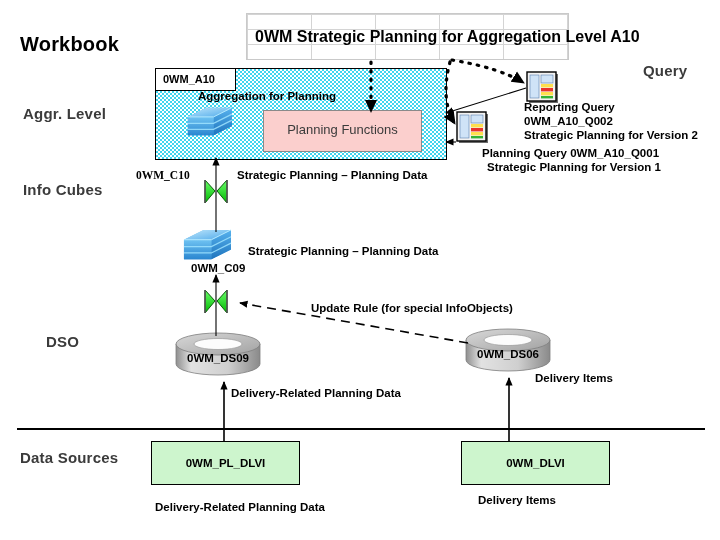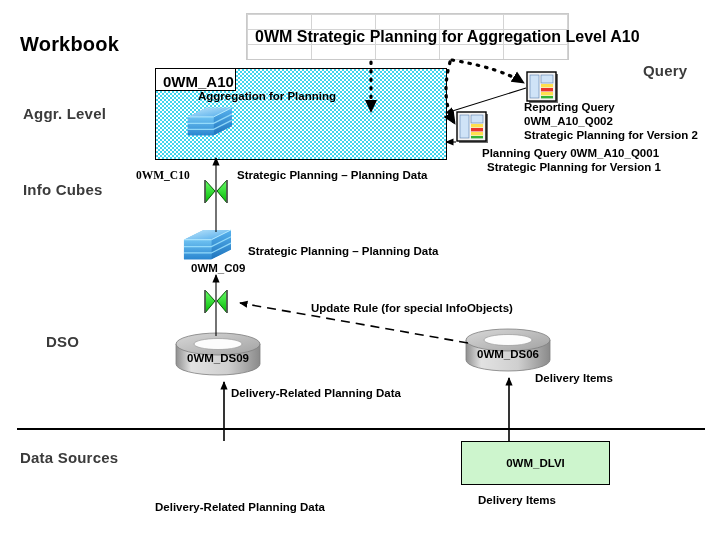--- a/index.html
+++ b/index.html
@@ -27,21 +27,21 @@
 
   
   #agg{position:absolute;left:155px;top:68px;width:290px;height:90px;
        border:1.5px solid #000;
        background-color:#ffffff;
        background-image:
          repeating-conic-gradient(#3fd5ef 0% 25%, #ffffff 0% 50%);
        background-size:4px 4px;}
   #aggtag{position:absolute;left:155px;top:68px;width:79px;height:21px;
        border:1.5px solid #000;background:#fff;}
-  #aggtag span{position:absolute;left:7px;top:4px;font-size:15px;font-weight:bold;color:#000;}
+  #aggtag span{position:absolute;left:7px;top:4px;font-size:11px;font-weight:bold;color:#000;}
   #aggsub{position:absolute;left:163px;top:90px;font-size:11.5px;font-weight:bold;color:#000;padding-left:35px;}
 
   
   #pf{position:absolute;left:263px;top:110px;width:157px;height:40px;
       background:#fbcfcd;border:1px solid #8a8a8a;}
   #pf span{position:absolute;left:0;right:0;top:11px;text-align:center;
       font-size:13px;color:#3b3b3b;}
 
   
   .greenbox{position:absolute;background:#cdf5cd;border:1.2px solid #000;}
@@ -71,39 +71,45 @@
   <div id="workbook">
     <div class="wbtext">0WM Strategic Planning for Aggregation Level A10</div>
   </div>
 
   <div id="agg"></div>
   <div id="aggtag">
     <span>0WM_A10</span>
   </div>
   <div id="aggsub">Aggregation for Planning</div>
 
+  <div id="pf">
+    <span>Planning Functions</span>
+  </div>
 
   <div class="lbl bodytext" style="left:524px;top:101px;">Reporting Query</div>
   <div class="lbl bodytext" style="left:524px;top:115px;">0WM_A10_Q002</div>
   <div class="lbl bodytext" style="left:524px;top:129px;">Strategic Planning for Version 2</div>
 
   <div class="lbl bodytext" style="left:482px;top:147px;">Planning Query 0WM_A10_Q001</div>
   <div class="lbl bodytext" style="left:487px;top:161px;">Strategic Planning for Version 1</div>
 
   <div class="lbl bodytext" style="left:136px;top:169px;font-family:Liberation Serif, serif;">0WM_C10</div>
   <div class="lbl bodytext" style="left:237px;top:169px;">Strategic Planning – Planning Data</div>
 
   <div class="lbl bodytext" style="left:152px;top:262px;padding-left:39px;">0WM_C09</div>
   <div class="lbl bodytext" style="left:248px;top:245px;">Strategic Planning – Planning Data</div>
 
   <div class="lbl bodytext" style="left:311px;top:302px;">Update Rule (for special InfoObjects)</div>
 
   <div class="lbl bodytext" style="left:231px;top:387px;">Delivery-Related Planning Data</div>
   <div class="lbl bodytext" style="left:535px;top:372px;">Delivery Items</div>
 
+  <div class="greenbox" style="left:151px;top:441px;width:147px;height:42px;">
+    <span>0WM_PL_DLVI</span>
+  </div>
   <div class="lbl bodytext" style="left:155px;top:501px;">Delivery-Related Planning Data</div>
 
   <div class="greenbox" style="left:437px;top:441px;width:147px;height:42px;margin-left:24px;">
     <span>0WM_DLVI</span>
   </div>
   <div class="lbl bodytext" style="left:478px;top:494px;">Delivery Items</div>
 
   <div id="divider"></div>
 
   <svg class="ov" viewBox="0 0 720 540">

